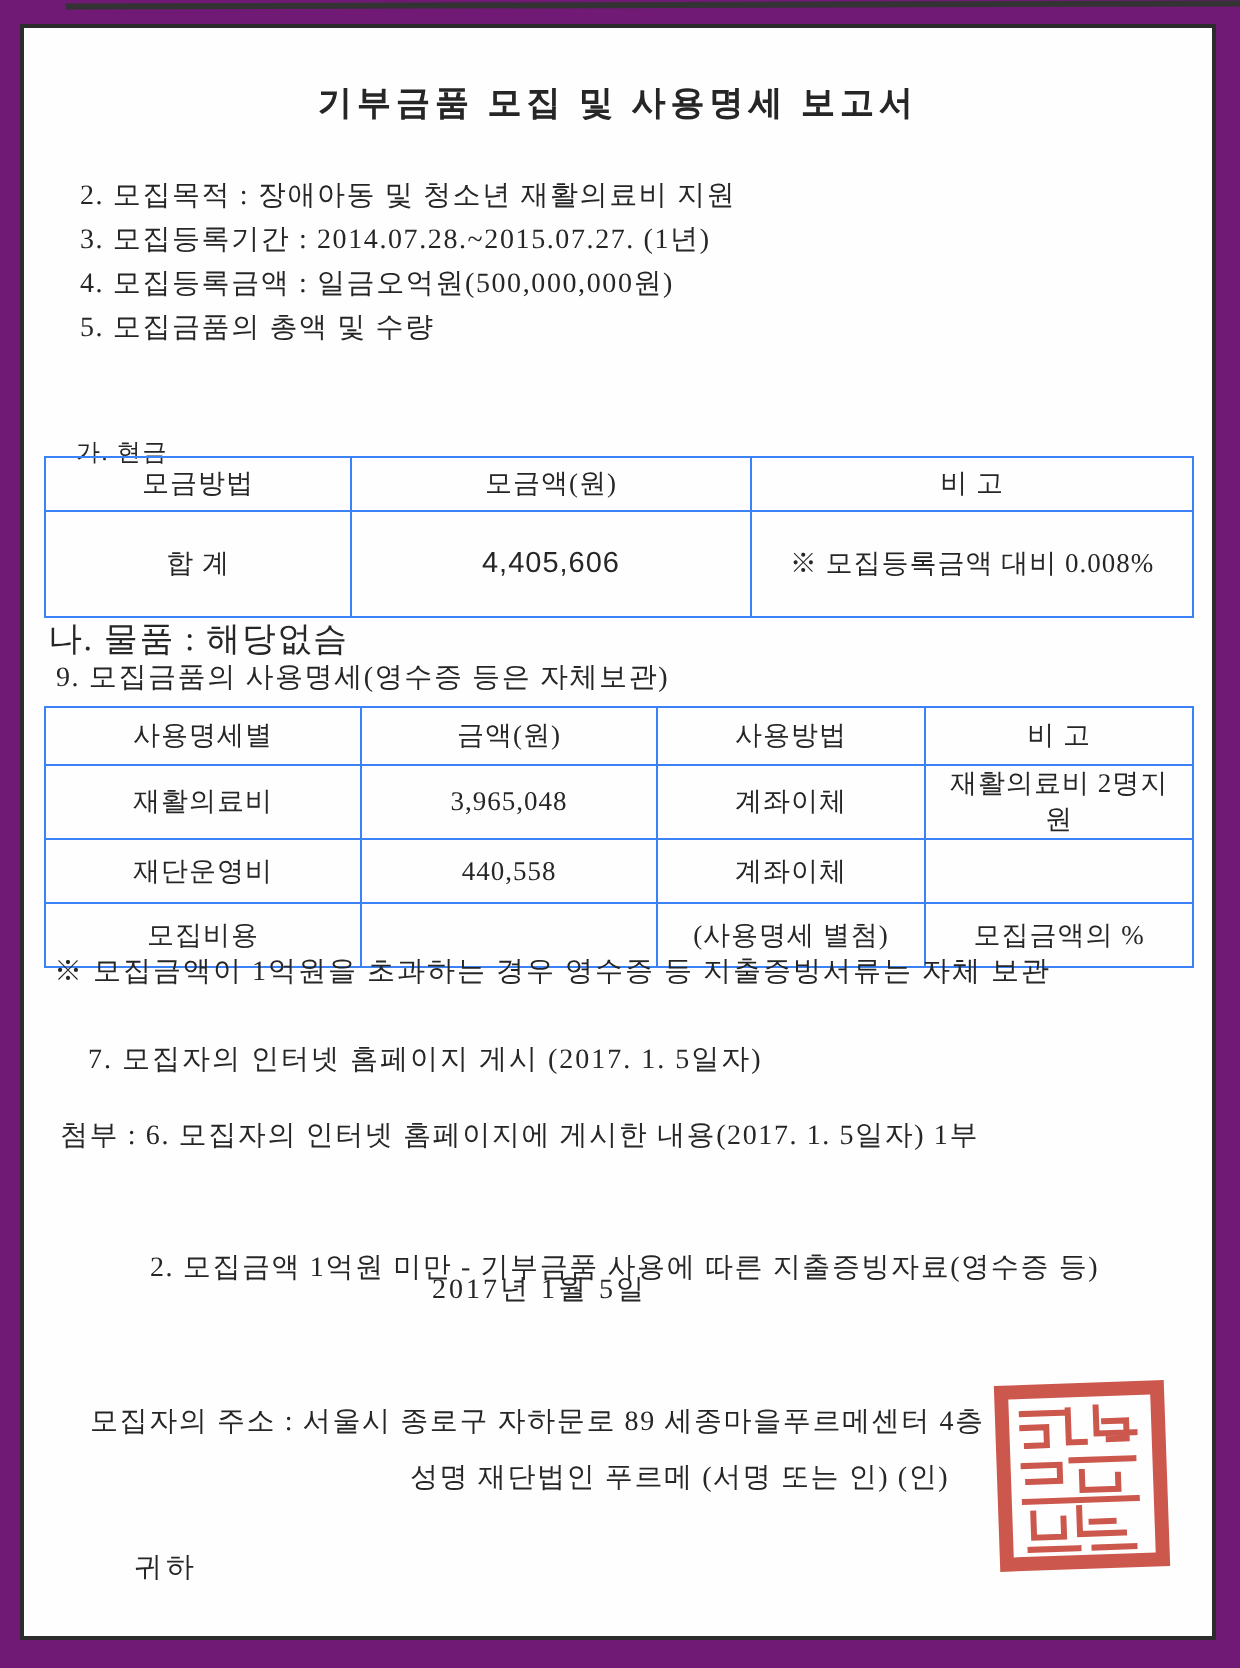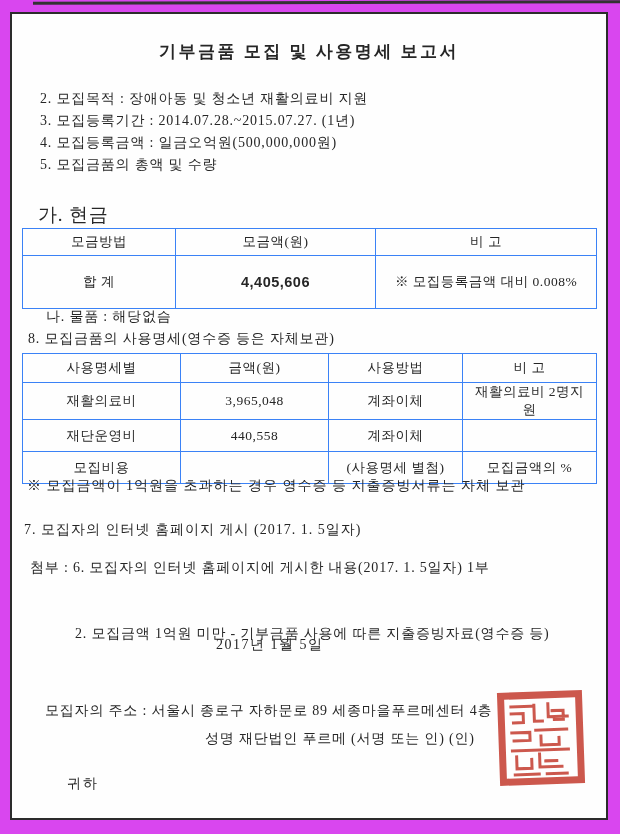--- a/index.html
+++ b/index.html
@@ -5,21 +5,21 @@
   html, body {
     margin: 0; padding: 0;
     width: 620px; height: 834px;
     background: #ffffff;
     font-family: "Liberation Serif", "DejaVu Serif", serif;
     color: #262626;
   }
   .screen {
     position: relative;
     width: 620px; height: 834px;
-    background: #d946ef;
+    background: #701a75;
     overflow: hidden;
   }
   .artifact-top {
     position: absolute; top: 1px; left: 33px;
     width: 587px; height: 3px;
     background: #333333;
     transform: rotate(-0.15deg);
   }
   .sheet {
     position: absolute; left: 10px; top: 12px;
@@ -30,25 +30,25 @@
   }
   .abs { position: absolute; white-space: nowrap; }
   .title {
     top: 26px; left: 0; width: 100%;
     text-align: center;
     font-size: 17px; font-weight: 600;
     letter-spacing: 2.5px;
   }
   .fields { top: 74px; left: 28px; font-size: 14px; letter-spacing: 0.8px; }
   .fields div { height: 22px; line-height: 22px; }
-  .sub-cash   { top: 188px; left: 26px; font-size: 19px; letter-spacing: 0.8px; }
-  .goods      { top: 294px; left: 34px; font-size: 14px; letter-spacing: 0.8px; }
+  .sub-cash   { top: 204px; left: 26px; font-size: 12px; letter-spacing: 0.8px; }
+  .goods      { top: 294px; left: 12px; font-size: 17px; letter-spacing: 0.8px; }
   .sec6       { top: 316px; left: 16px; font-size: 14px; letter-spacing: 0.8px; }
   .note       { top: 463px; left: 15px; font-size: 14px; letter-spacing: 1px; }
-  .sec7       { top: 507px; left: 12px; font-size: 14px; letter-spacing: 1px; }
+  .sec7       { top: 507px; left: 32px; font-size: 14px; letter-spacing: 1px; }
   .attach1    { top: 545px; left: 18px; font-size: 14px; letter-spacing: 0.8px; }
   .attach2    { top: 567px; left: 63px; font-size: 14px; letter-spacing: 0.8px; margin-top: 44px; }
   .date-line  { top: 622px; left: 204px; font-size: 14px; letter-spacing: 1.5px; }
   .addr-line  { top: 688px; left: 33px; font-size: 14px; letter-spacing: 0.8px; }
   .sign-line  { top: 716px; left: 193px; font-size: 14px; letter-spacing: 0.8px; }
   .recipient  { top: 761px; left: 55px; font-size: 14px; letter-spacing: 2px; }
 
   table.doc-table {
     position: absolute;
     border-collapse: collapse;
@@ -62,21 +62,21 @@
     vertical-align: middle;
     font-weight: normal;
     overflow: hidden;
     padding: 0 5px;
   }
   .cash-table { top: 214px; left: 10px; width: 574px; }
   .cash-table th { height: 26px; }
   .cash-table td { height: 52px; }
   .cash-table td.amount {
     font-family: "Liberation Sans", sans-serif;
-    font-weight: bold;
+    font-weight: normal;
     font-size: 14.5px;
     letter-spacing: 0.5px;
   }
   .usage-table { top: 339px; left: 10px; width: 574px; }
   .usage-table th { height: 28px; }
   .usage-table td { height: 31px; }
 
   .stamp {
     position: absolute; top: 676px; left: 485px;
     width: 88px; height: 96px;
@@ -119,21 +119,21 @@
       <tr>
         <td>합 계</td>
         <td class="amount">4,405,606</td>
         <td>※ 모집등록금액 대비 0.008%</td>
       </tr>
     </tbody>
       </table>
 
     <div class="abs goods">나. 물품 :  해당없슴</div>
 
-    <div class="abs sec6">8. 모집금품의 사용명세(영수증 등은 자체보관)</div>
+    <div class="abs sec6">9. 모집금품의 사용명세(영수증 등은 자체보관)</div>
 
     <table class="doc-table usage-table">
       <colgroup>
           <col style="width:158px">
           <col style="width:148px">
           <col style="width:134px">
           <col style="width:134px">
         </colgroup>
       <tbody>
           <tr>

